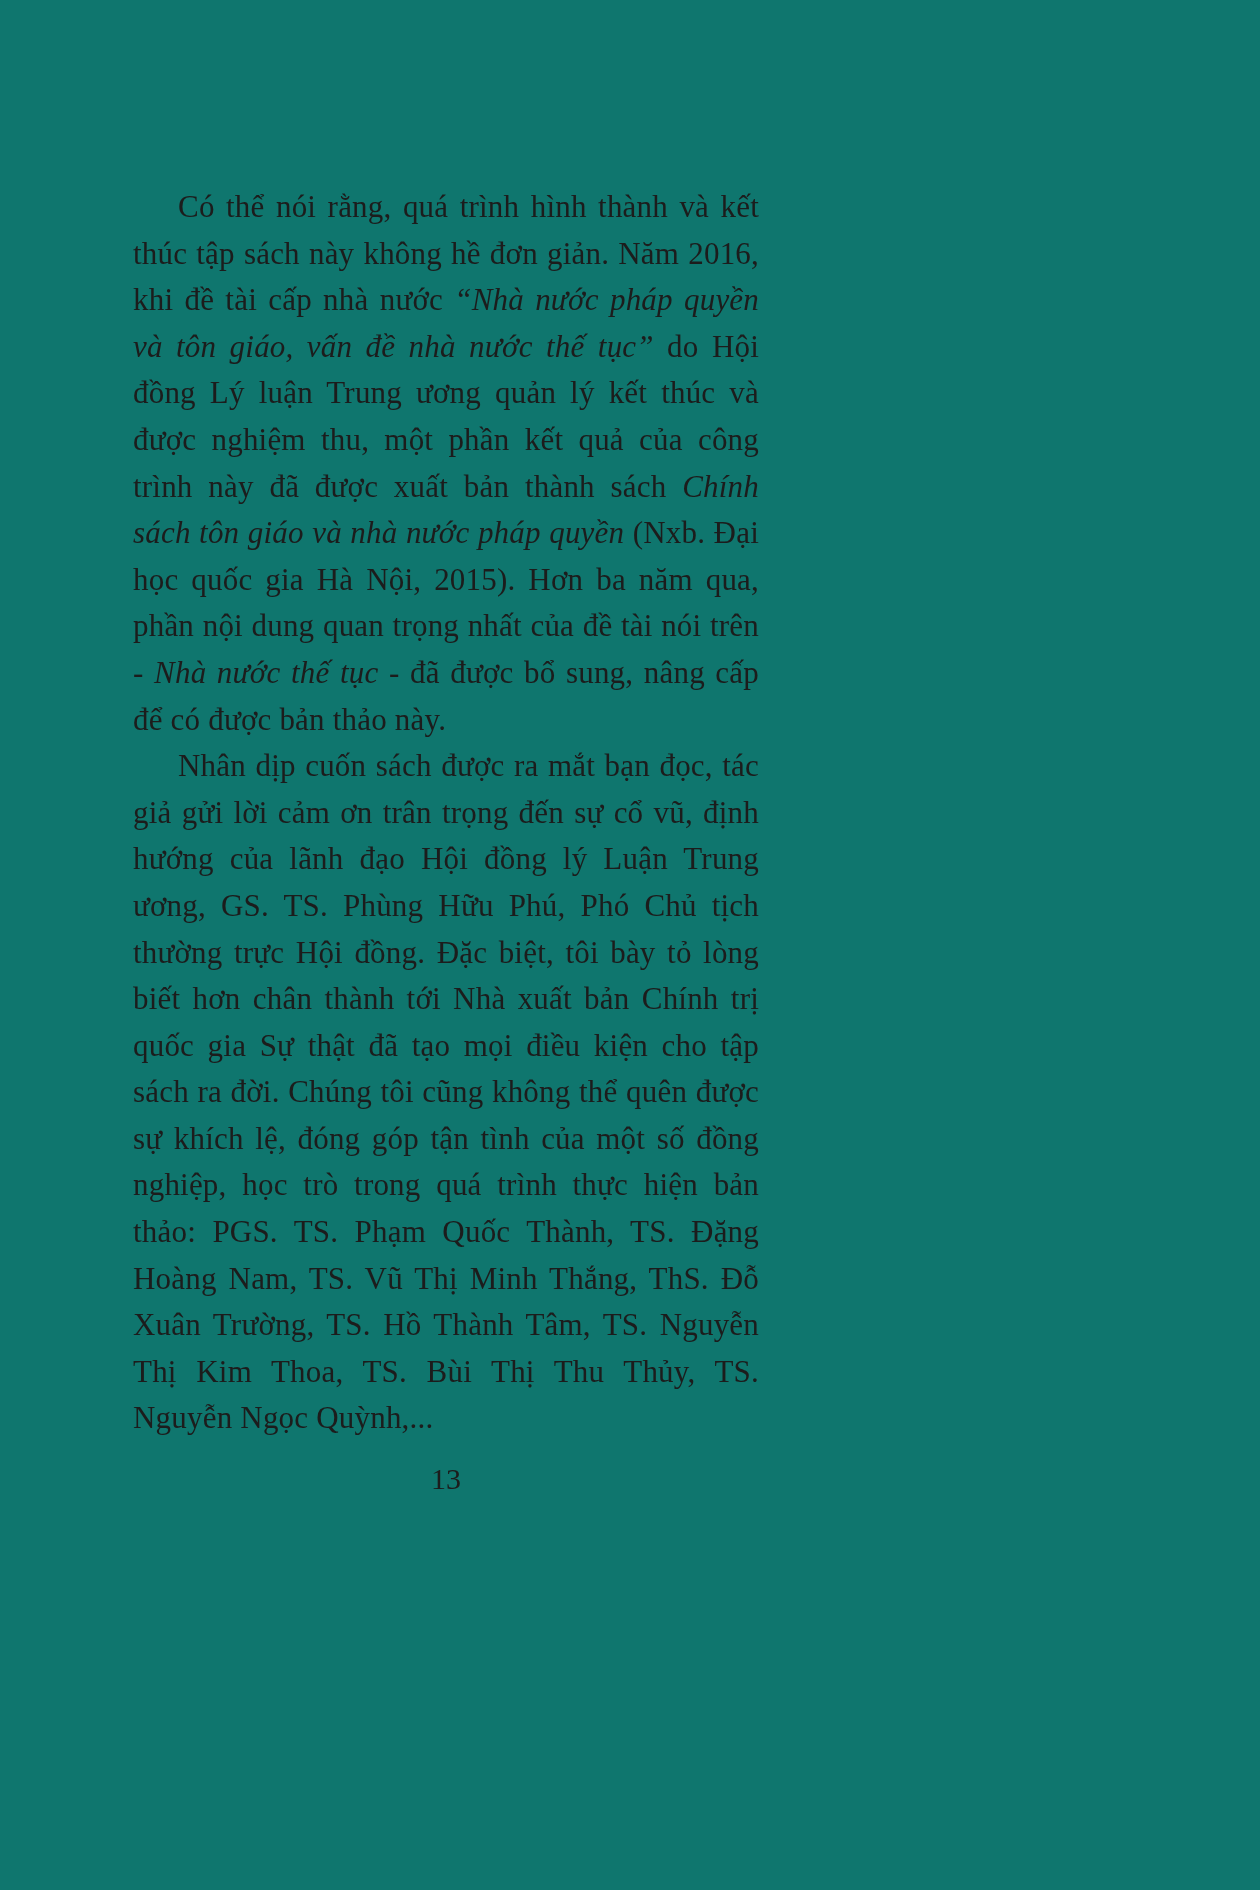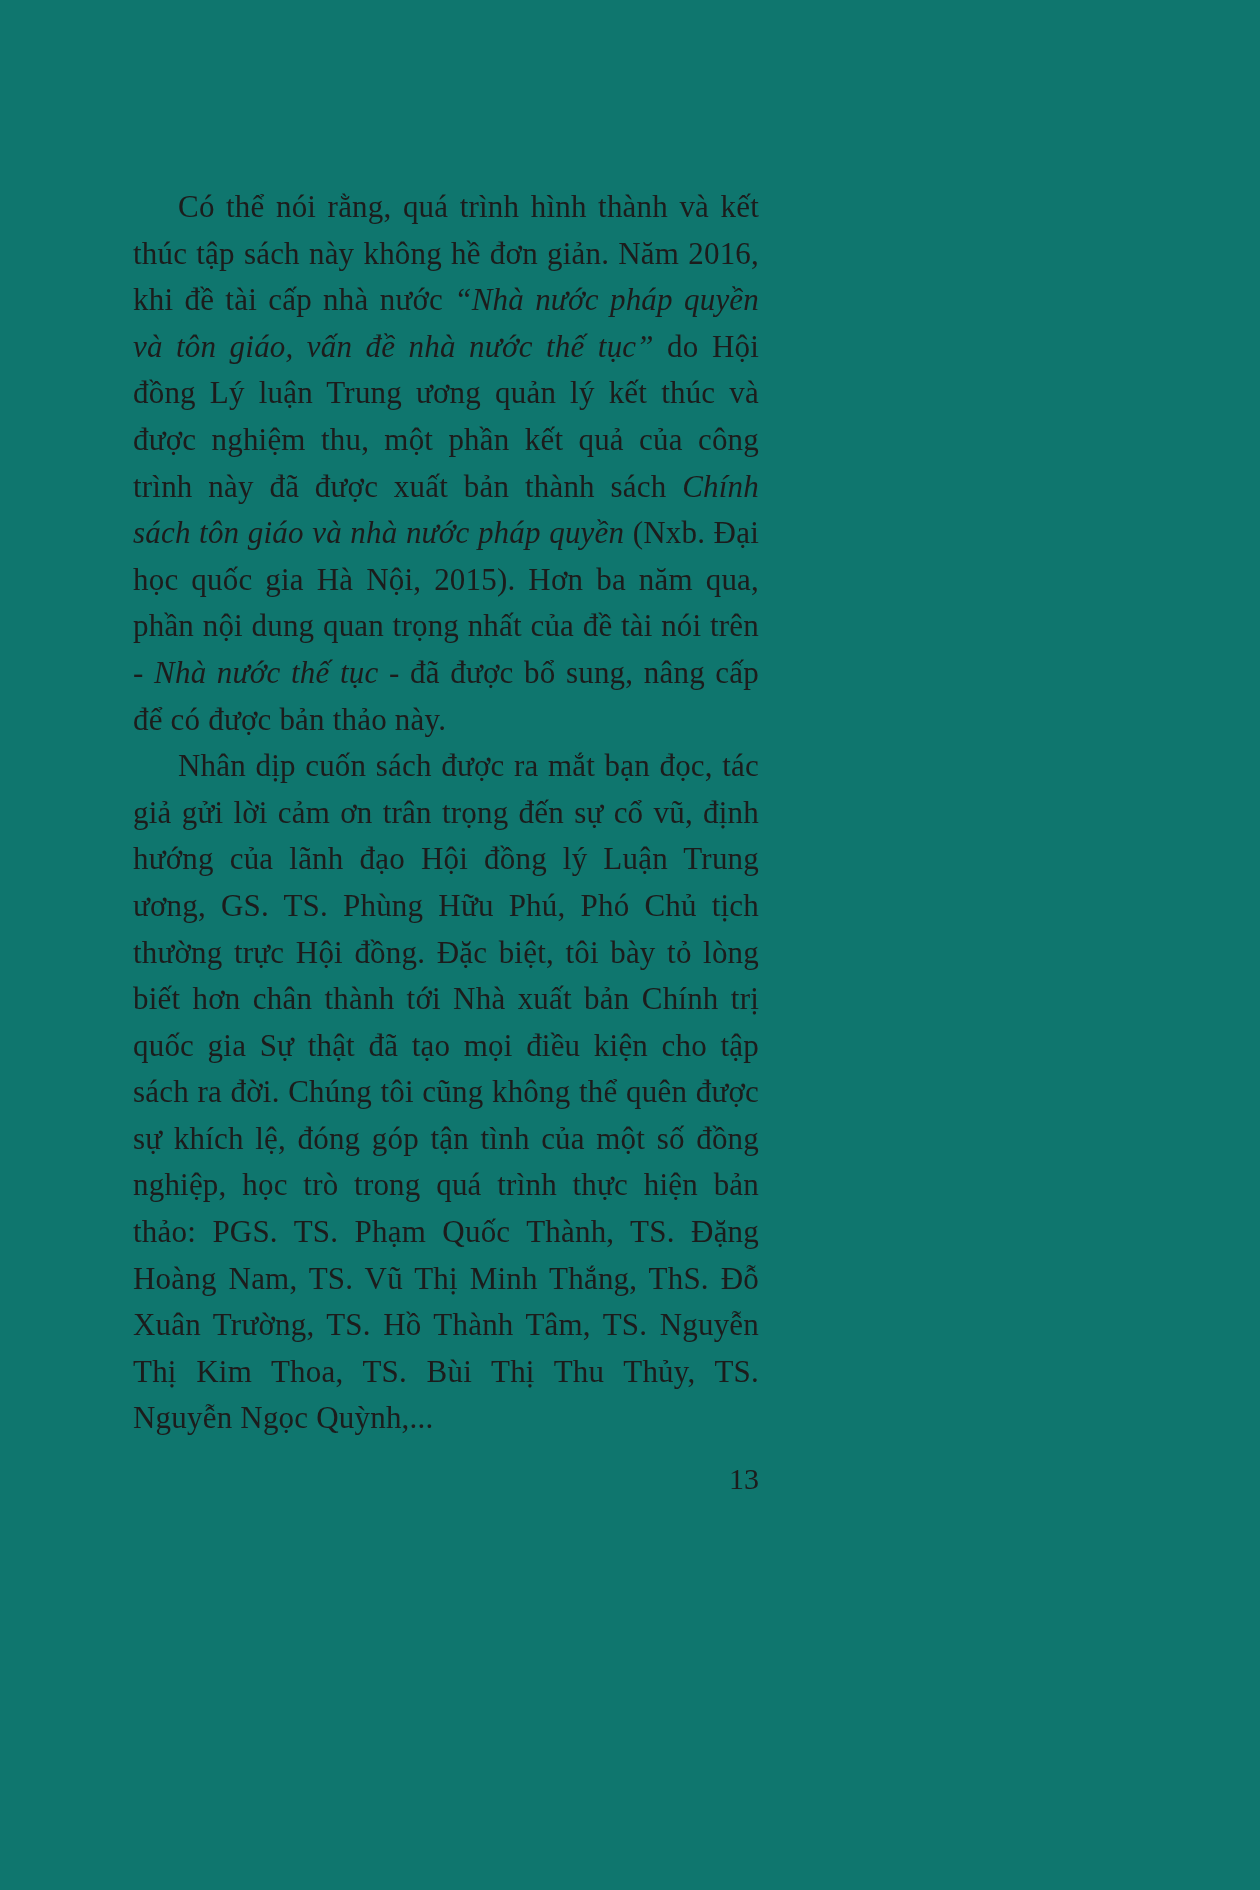--- a/index.html
+++ b/index.html
@@ -33,21 +33,21 @@
     text-indent: 45px;
   }
   .italic {
     font-style: italic;
   }
   .page-number {
     position: absolute;
     left: 133px;
     top: 1462px;
     width: 626px;
-    text-align: right;
+    text-align: center;
     font-size: 30px;
     color: #1c1c1c;
   }
 </style>
 </head>
 <body>
 
 <div class="page">
   <div class="text-block">
       <p><span>Có thể nói rằng, quá trình hình thành và kết thúc tập sách này không hề đơn giản. Năm 2016, khi đề tài cấp nhà nước </span><span class="italic">“Nhà nước pháp quyền và tôn giáo, vấn đề nhà nước thế tục”</span><span> do Hội đồng Lý luận Trung ương quản lý kết thúc và được nghiệm thu, một phần kết quả của công trình này đã được xuất bản thành sách </span><span class="italic">Chính sách tôn giáo và nhà nước pháp quyền</span><span> (Nxb. Đại học quốc gia Hà Nội, 2015). Hơn ba năm qua, phần nội dung quan trọng nhất của đề tài nói trên - </span><span class="italic">Nhà nước thế tục</span><span> - đã được bổ sung, nâng cấp để có được bản thảo này.</span></p>

